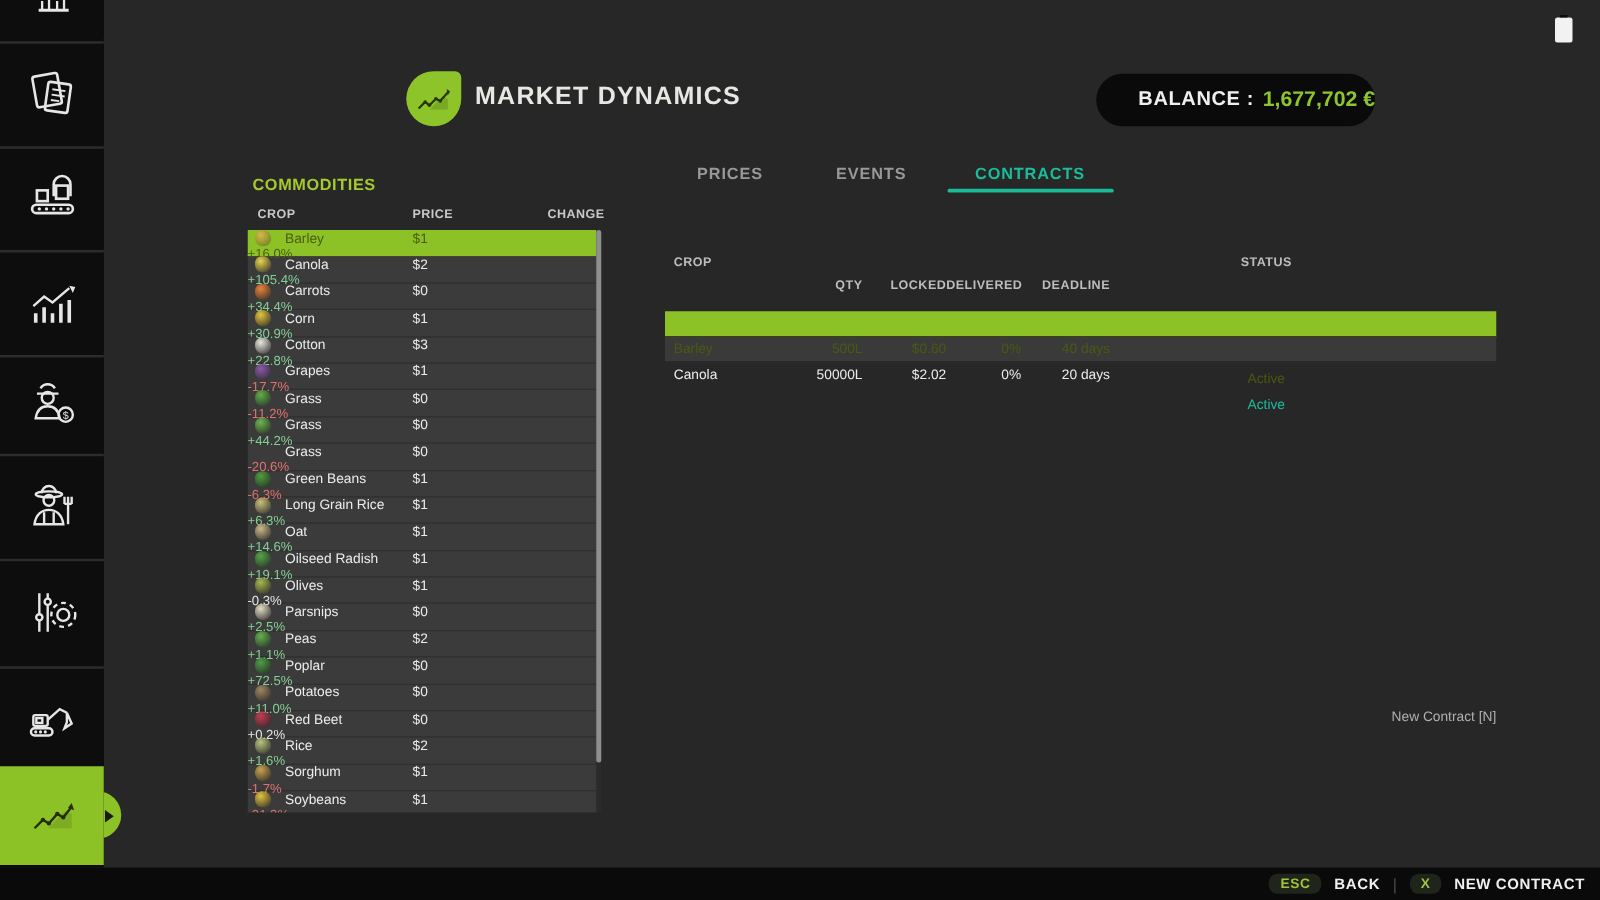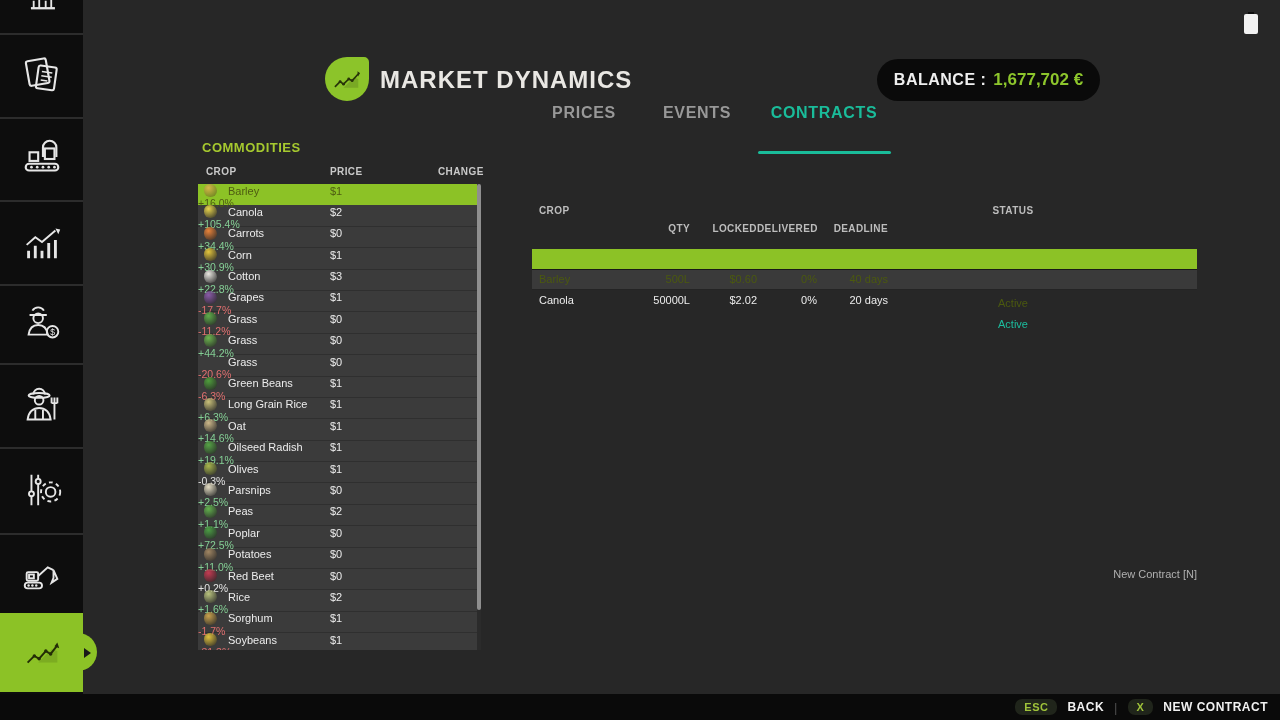--- a/index.html
+++ b/index.html
@@ -19,29 +19,29 @@
   .tile-arrow { position:absolute; left:84px; top:648px; width:0; height:0; border-top:5px solid transparent; border-bottom:5px solid transparent; border-left:7px solid #191919; z-index:6; }
 
   
   .footer { position:absolute; left:0; top:694px; width:1280px; height:26px; background:#0a0a0a; display:flex; align-items:center; justify-content:flex-end; padding-right:12px; gap:10px; z-index:7; }
   .keycap { background:#20251b; color:#9fc33a; font-size:11px; font-weight:bold; padding:2px 9px; border-radius:7px; letter-spacing:0.5px; }
   .footer-label { color:#f0f0f0; font-size:12px; font-weight:bold; letter-spacing:0.5px; }
   .footer-sep { color:#4d4d4d; font-size:13px; }
 
   
   .logo { position:absolute; left:325px; top:57px; width:44px; height:44px; background:#8cc42a; border-radius:22px 5px 22px 22px; display:flex; align-items:center; justify-content:center; }
-  .page-title { position:absolute; left:380px; top:66px; font-size:24px; font-weight:600; color:#e9e7e3; letter-spacing:1px; }
-  .balance-pill { position:absolute; left:877px; top:59px; width:223px; height:42px; background:#0a0a0a; border-radius:21px; display:flex; align-items:center; justify-content:center; gap:7px; }
+  .page-title { position:absolute; left:380px; top:66px; font-size:20px; font-weight:600; color:#e9e7e3; letter-spacing:1px; }
+  .balance-pill { position:absolute; left:877px; top:59px; width:223px; height:42px; background:#0a0a0a; border-radius:21px; display:flex; align-items:center; justify-content:flex-end; gap:7px; }
   .balance-label { color:#efefef; font-size:16px; font-weight:600; letter-spacing:0.5px; }
   .balance-value { color:#8dc62c; font-size:17px; font-weight:bold; }
   .battery { position:absolute; left:1244px; top:14px; width:14px; height:20px; background:#f2f2f2; border-radius:2px; }
   .battery:before { content:""; position:absolute; left:4px; top:-2px; width:6px; height:2px; background:#0d0d0d; }
 
   
-  .tab { position:absolute; top:104px; transform:translateX(-50%); font-size:16px; font-weight:bold; letter-spacing:0.7px; color:#989898; cursor:pointer; }
+  .tab { position:absolute; top:131px; transform:translateX(-50%); font-size:13px; font-weight:bold; letter-spacing:0.7px; color:#989898; cursor:pointer; }
   .tab.active { color:#1abc9a; }
   .tab-underline { position:absolute; left:758px; top:151px; width:133px; height:3px; background:#1abc9a; border-radius:2px; }
 
   
   .commodities-title { position:absolute; left:202px; top:140px; font-size:13px; font-weight:bold; color:#a6c92f; letter-spacing:0.5px; }
   .c-head { position:absolute; left:198px; top:163px; width:280px; height:16px; display:grid; grid-template-columns:132px 108px 1fr; align-items:center; font-size:10px; font-weight:bold; color:#c9c9c9; letter-spacing:0.4px; }
   .c-head .h-crop { padding-left:8px; }
   .c-head .h-change { text-align:right; }
   .c-list { position:absolute; left:198px; top:184px; width:280px; height:466px; overflow:hidden; }
   .c-row { width:280px; height:21.4px; background:#3b3b3b; border-bottom:1px solid #2f2f2f; display:grid; grid-template-columns:30px 102px 1fr; align-items:center; cursor:pointer; }

